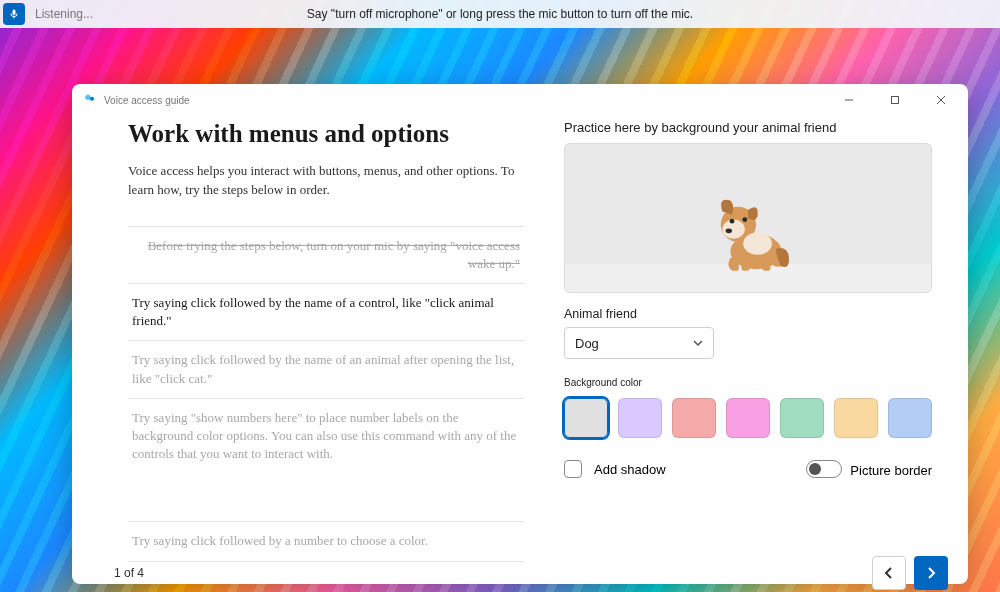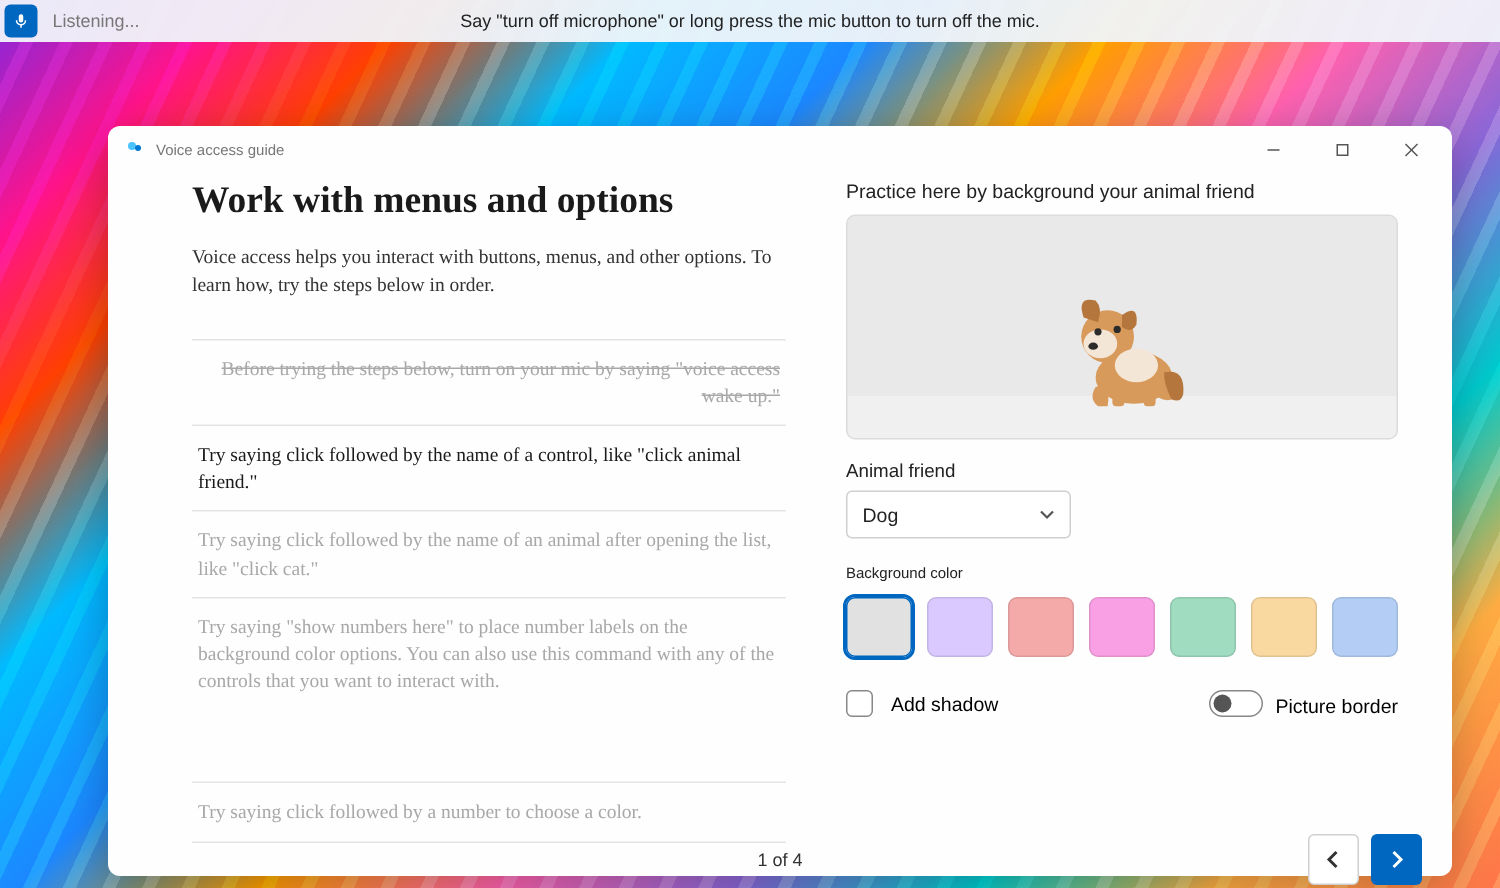--- a/index.html
+++ b/index.html
@@ -81,21 +81,21 @@
   .swatch { width:44px; height:40px; border-radius:6px; border:1px solid rgba(0,0,0,0.1); }
   .swatch.selected { outline:2px solid #0067c0; outline-offset:0; border-color:#0067c0; }
 
   .toggle-row { display:flex; align-items:center; justify-content:space-between; margin-top:22px; }
   .check-wrap { display:flex; align-items:center; gap:12px; font-size:13px; }
   .checkbox { width:18px; height:18px; border:1px solid #888; border-radius:4px; background:#fff; }
   .toggle-wrap { display:flex; align-items:flex-end; gap:8px; font-size:13px; }
   .toggle { width:36px; height:18px; border:1px solid #888; border-radius:9px; position:relative; background:#fff; }
   .toggle .knob { position:absolute; left:2px; top:2px; width:12px; height:12px; background:#555; border-radius:50%; }
 
-  .footer { height:62px; display:flex; align-items:center; justify-content:center; position:relative; }
+  .footer { height:62px; display:flex; align-items:center; position:relative;padding-left:42px; }
   .pager { font-size:12px; color:#333; }
   .nav-btns { position:absolute; right:20px; display:flex; gap:8px; }
   .nav-btn { width:34px; height:34px; border-radius:4px; display:flex; align-items:center; justify-content:center; }
   .nav-prev { background:#fff; border:1px solid #d0d0d0; }
   .nav-next { background:#0067c0; }
   .nav-btn svg { width:12px; height:12px; fill:none; stroke-width:2; }
   .nav-prev svg { stroke:#333; }
   .nav-next svg { stroke:#fff; }
 </style>
 </head>

